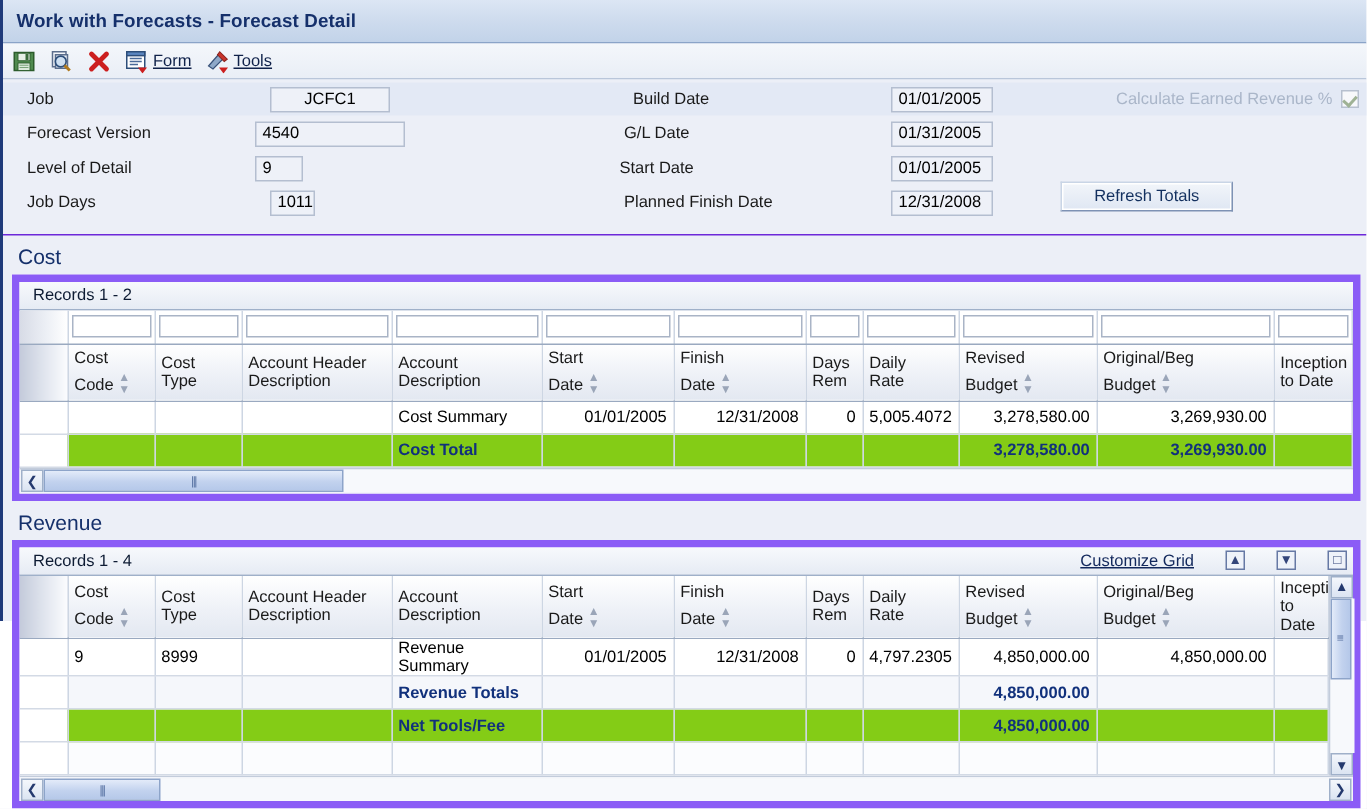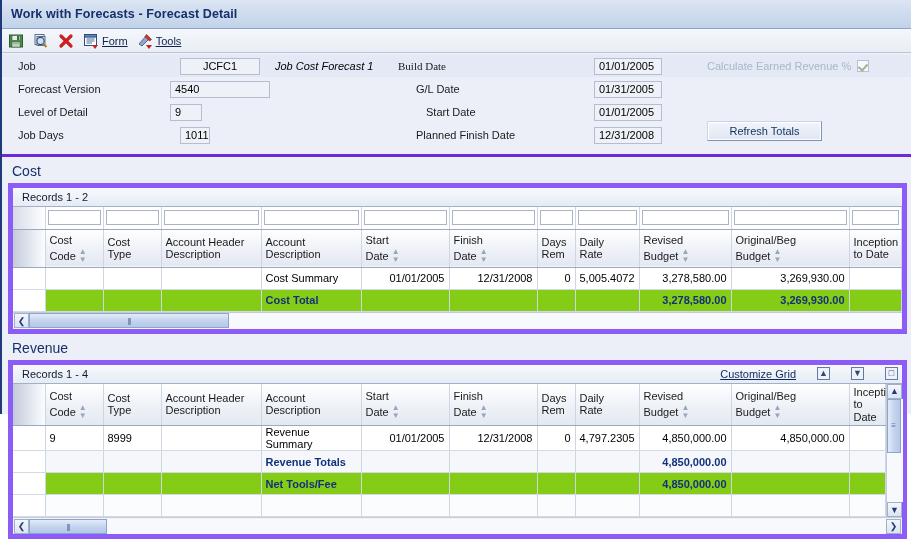--- a/index.html
+++ b/index.html
@@ -44,21 +44,21 @@
   .tbitem .lbl {
     font-size: 11px; color: #10224a; text-decoration: underline;
   }
   .ico { width: 16px; height: 16px; display: inline-block; position: relative; }
 
   
   .hdrpanel {
     position: relative;
     height: 104px;
     background: #eceff7;
-    border-bottom: 3px solid #6d28d9;
+    border-bottom: 1px solid #6d28d9;
   }
   .hrow { position: absolute; height: 22px; display:flex; align-items:center; }
   .hrow.shade { background:#e3e9f5; }
   .flabel { color:#1a1a1a; font-size:11px; }
   .fval {
     background:#eef1f8; border:1px solid #b4bed0;
     height:17px; line-height:15px; font-size:11px;
     padding:0 4px; display:inline-block; color:#000;
   }
   .fval.ctr { text-align:center; }
@@ -243,30 +243,27 @@
 
   <div class="hdrpanel">
 
     <div class="hrow shade" style="left:0; top:2px; width:911px;"></div>
     <div class="hrow" style="left:16px; top:2px;">
       <span class="flabel">Job</span>
     </div>
     <div class="hrow" style="left:178px; top:2px;">
       <span class="fval ctr" style="width:80px;">JCFC1</span>
     </div>
-    <div class="hrow" style="left:273px; top:2px;">
-      <span class="fdesc">Job Cost Forecast 1</span>
-    </div>
-    <div class="hrow" style="left:396px; top:2px;font-family:Liberation Serif, serif;">
+    <div class="hrow" style="left:420px; top:2px;">
       <span class="flabel">Build Date</span>
     </div>
     <div class="hrow" style="left:592px; top:2px;">
       <span class="fval" style="width:68px;">01/01/2005</span>
     </div>
-    <div class="hrow" style="left:705px; top:2px;">
+    <div class="hrow" style="left:742px; top:2px;">
       <span class="cer-label">Calculate Earned Revenue %</span>
       <span class="cer-box"></span>
     </div>
 
     <div class="hrow" style="left:16px; top:25px;">
       <span class="flabel">Forecast Version</span>
     </div>
     <div class="hrow" style="left:168px; top:25px;">
       <span class="fval" style="width:100px;">4540</span>
     </div>
@@ -276,21 +273,21 @@
     <div class="hrow" style="left:592px; top:25px;">
       <span class="fval" style="width:68px;">01/31/2005</span>
     </div>
 
     <div class="hrow" style="left:16px; top:48px;">
       <span class="flabel">Level of Detail</span>
     </div>
     <div class="hrow" style="left:168px; top:48px;">
       <span class="fval" style="width:32px;">9</span>
     </div>
-    <div class="hrow" style="left:424px; top:48px;">
+    <div class="hrow" style="left:411px; top:48px;">
       <span class="flabel">Start Date</span>
     </div>
     <div class="hrow" style="left:592px; top:48px;">
       <span class="fval" style="width:68px;">01/01/2005</span>
     </div>
 
     <div class="hrow" style="left:16px; top:71px;">
       <span class="flabel">Job Days</span>
     </div>
     <div class="hrow" style="left:178px; top:71px;">

